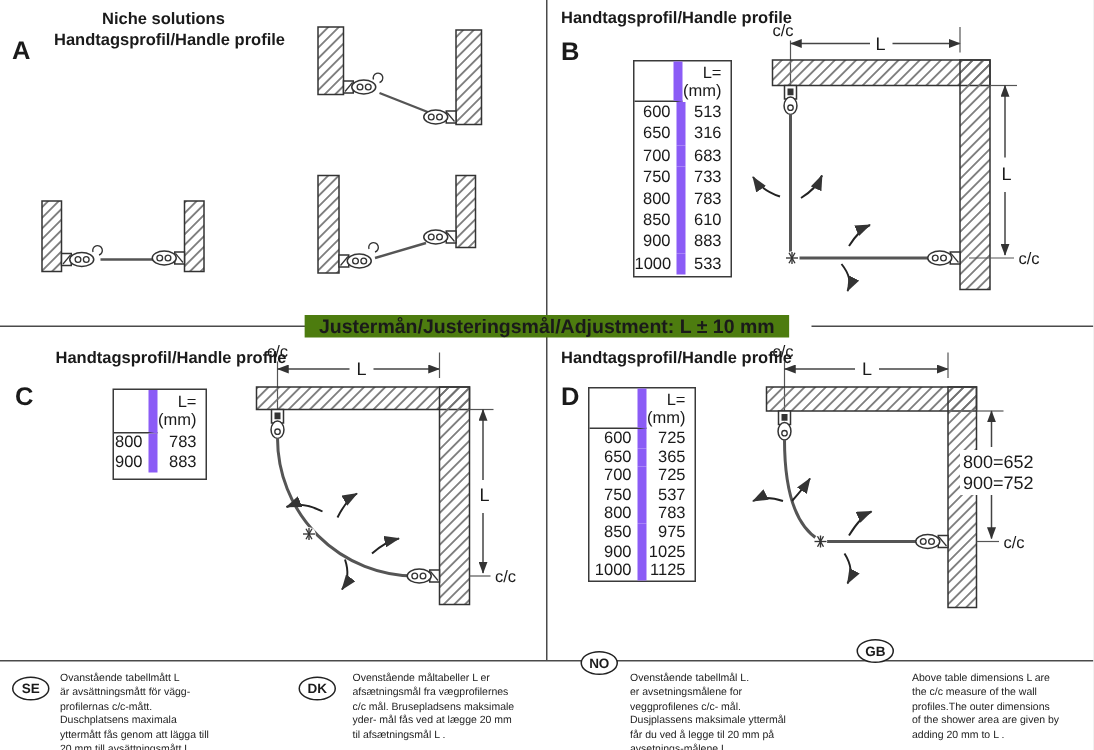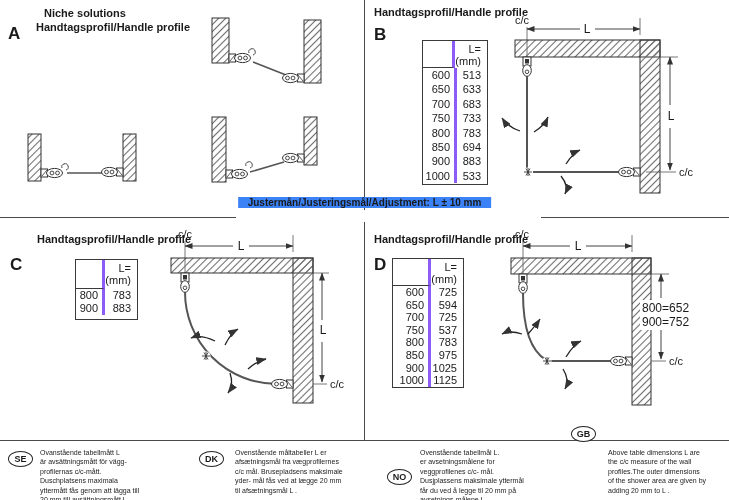--- a/index.html
+++ b/index.html
@@ -5,27 +5,27 @@
   html,body{margin:0;padding:0;background:#e8e8e8;}
   .page{
     position:relative;width:729px;height:500px;background:#ffffff;
     font-family:"Liberation Sans",sans-serif;color:#1a1a1a;overflow:hidden;
     margin:0 auto;
   }
   .hline{position:absolute;height:1px;background:#4a4a4a;}
   .vline{position:absolute;width:1px;background:#4a4a4a;}
   .sec-title{position:absolute;font-weight:bold;font-size:11px;white-space:nowrap;}
   .sec-letter{position:absolute;font-weight:bold;font-size:17px;}
-  .adj-note{position:absolute;top:197px;left:50%;transform:translateX(-50%);
-    font-weight:bold;font-size:10px;white-space:nowrap;background:#3b82f6;padding:0 10px;}
+  .adj-note{position:absolute;top:210px;left:50%;transform:translateX(-50%);
+    font-weight:bold;font-size:13px;white-space:nowrap;background:#4d7c0f;padding:0 10px;}
   
   .dim-table{position:absolute;border:1px solid #3a3a3a;background:#fff;
     display:flex;flex-direction:column;font-size:11px;box-sizing:border-box;}
   .t-head{display:flex;}
-  .t-cell-l{text-align:right;border-right:3px solid #8b5cf6;padding-right:4px;box-sizing:border-box;}
+  .t-cell-l{text-align:right;border-right:6px solid #8b5cf6;padding-right:4px;box-sizing:border-box;}
   .t-cell-r{flex:1;text-align:right;padding-right:6px;}
   .t-head .t-cell-l{border-bottom:1px solid #3a3a3a;}
   .t-head .t-cell-r{padding-top:2px;line-height:12px;}
   .t-row{display:flex;}
   .tb-b .t-cell-l{width:34px;}
   .tb-b .t-head{height:27px;}
   .tb-b .t-row{height:14.4px;line-height:14.4px;}
   .tb-c .t-cell-l{width:29px;}
   .tb-c .t-head{height:29px;}
   .tb-c .t-row{height:13px;line-height:13px;}
@@ -78,21 +78,21 @@
     </defs>
   </svg>
 
   <div class="vline" style="left:364px;top:0;height:210px;"></div>
   <div class="vline" style="left:364px;top:222px;height:218px;"></div>
   <div class="hline" style="left:0;top:217px;width:236px;"></div>
   <div class="hline" style="left:541px;top:217px;width:188px;"></div>
   <div class="adj-note">Justermån/Justeringsmål/Adjustment: L ± 10 mm</div>
   <div class="hline" style="left:0;top:440px;width:729px;"></div>
 
-  <div class="sec-title" style="left:28px;top:7px;padding-left:16px;">Niche solutions</div>
+  <div class="sec-title" style="left:52px;top:7px;padding-left:16px;">Niche solutions</div>
   <div class="sec-title" style="left:36px;top:21px;">Handtagsprofil/Handle profile</div>
   <div class="sec-letter" style="left:8px;top:24px;">A</div>
 
   <svg style="left:0;top:0;" width="364" height="215" viewBox="0 0 364 215">
 
     <g>
       <rect x="212" y="18" width="17" height="45" fill="url(#hatch)" stroke="#333"></rect>
       <rect x="304" y="20" width="17" height="63" fill="url(#hatch)" stroke="#333"></rect>
       <use href="#g-handle" transform="translate(229,58) scale(-1,1)"></use>
       <path d="M 249 53 a 3.2 3.2 0 1 1 4 2" fill="none" stroke="#333" stroke-width="0.9"></path>
@@ -129,37 +129,37 @@
         <div>L=</div>
         <div>(mm)</div>
       </div>
     </div>
     <div class="t-row">
         <div class="t-cell-l">600</div>
         <div class="t-cell-r">513</div>
       </div>
     <div class="t-row">
         <div class="t-cell-l">650</div>
-        <div class="t-cell-r">633</div>
+        <div class="t-cell-r">316</div>
       </div>
     <div class="t-row">
         <div class="t-cell-l">700</div>
         <div class="t-cell-r">683</div>
       </div>
     <div class="t-row">
         <div class="t-cell-l">750</div>
         <div class="t-cell-r">733</div>
       </div>
     <div class="t-row">
         <div class="t-cell-l">800</div>
         <div class="t-cell-r">783</div>
       </div>
     <div class="t-row">
         <div class="t-cell-l">850</div>
-        <div class="t-cell-r">694</div>
+        <div class="t-cell-r">610</div>
       </div>
     <div class="t-row">
         <div class="t-cell-l">900</div>
         <div class="t-cell-r">883</div>
       </div>
     <div class="t-row">
         <div class="t-cell-l">1000</div>
         <div class="t-cell-r">533</div>
       </div>
   </div>
@@ -264,21 +264,21 @@
         <div>L=</div>
         <div>(mm)</div>
       </div>
     </div>
     <div class="t-row">
         <div class="t-cell-l">600</div>
         <div class="t-cell-r">725</div>
       </div>
     <div class="t-row">
         <div class="t-cell-l">650</div>
-        <div class="t-cell-r">594</div>
+        <div class="t-cell-r">365</div>
       </div>
     <div class="t-row">
         <div class="t-cell-l">700</div>
         <div class="t-cell-r">725</div>
       </div>
     <div class="t-row">
         <div class="t-cell-l">750</div>
         <div class="t-cell-r">537</div>
       </div>
     <div class="t-row">
@@ -342,21 +342,21 @@
 yttermått fås genom att lägga till
 20 mm till avsättningsmått L .</div>
 
     <div class="oval" style="left:199px;top:451px;text-align:center;">DK</div>
     <div class="footer-text" style="left:235px;top:448px;width:150px;">Ovenstående måltabeller L er
 afsætningsmål fra vægprofilernes
 c/c mål. Brusepladsens maksimale
 yder- mål fås ved at lægge 20 mm
 til afsætningsmål L .</div>
 
-    <div class="oval" style="left:387px;top:469px;">NO</div>
+    <div class="oval" style="left:387px;top:434px;">NO</div>
     <div class="footer-text" style="left:420px;top:448px;width:155px;">Ovenstående tabellmål L.
 er avsetningsmålene for
 veggprofilenes c/c- mål.
 Dusjplassens maksimale yttermål
 får du ved å legge til 20 mm på
 avsetnings-målene L .</div>
 
     <div class="oval" style="left:571px;top:426px;text-align:right;">GB</div>
     <div class="footer-text" style="left:608px;top:448px;width:120px;">Above table dimensions L are
 the c/c measure of the wall

